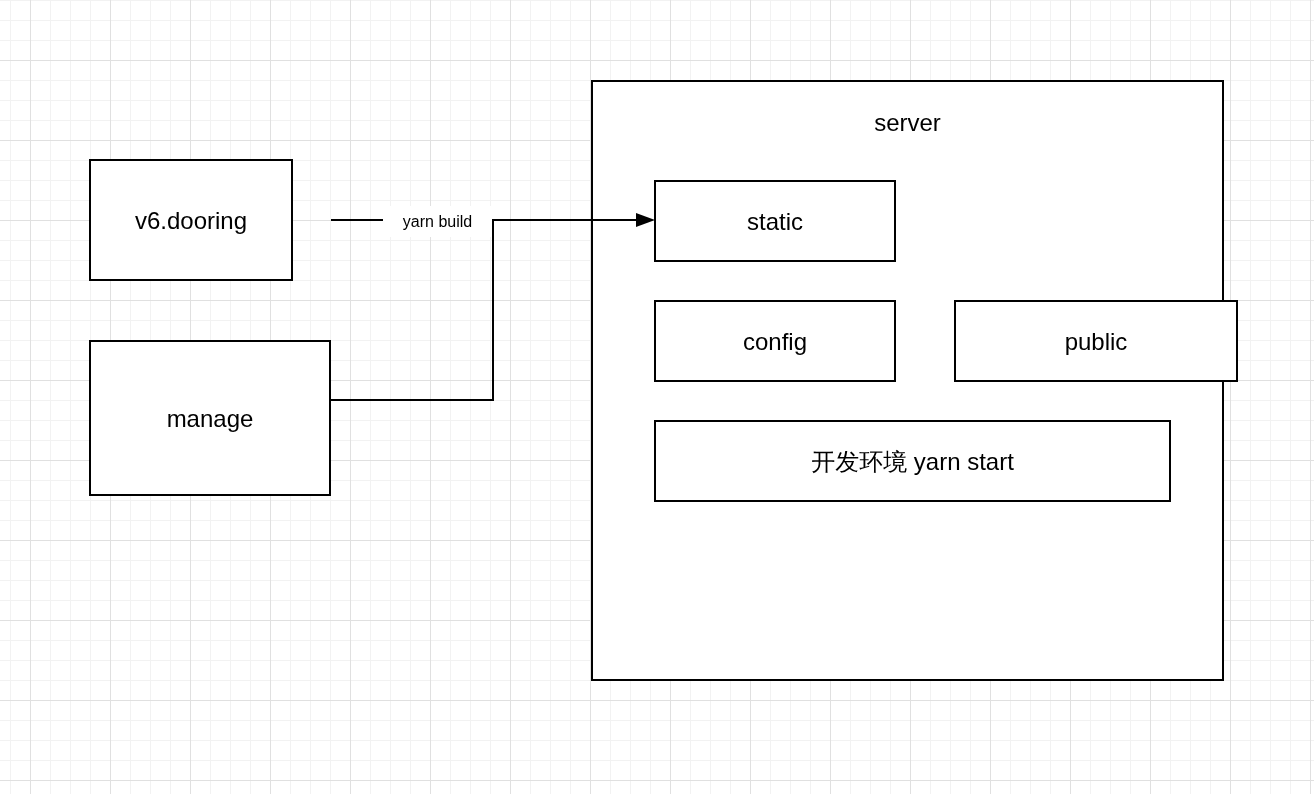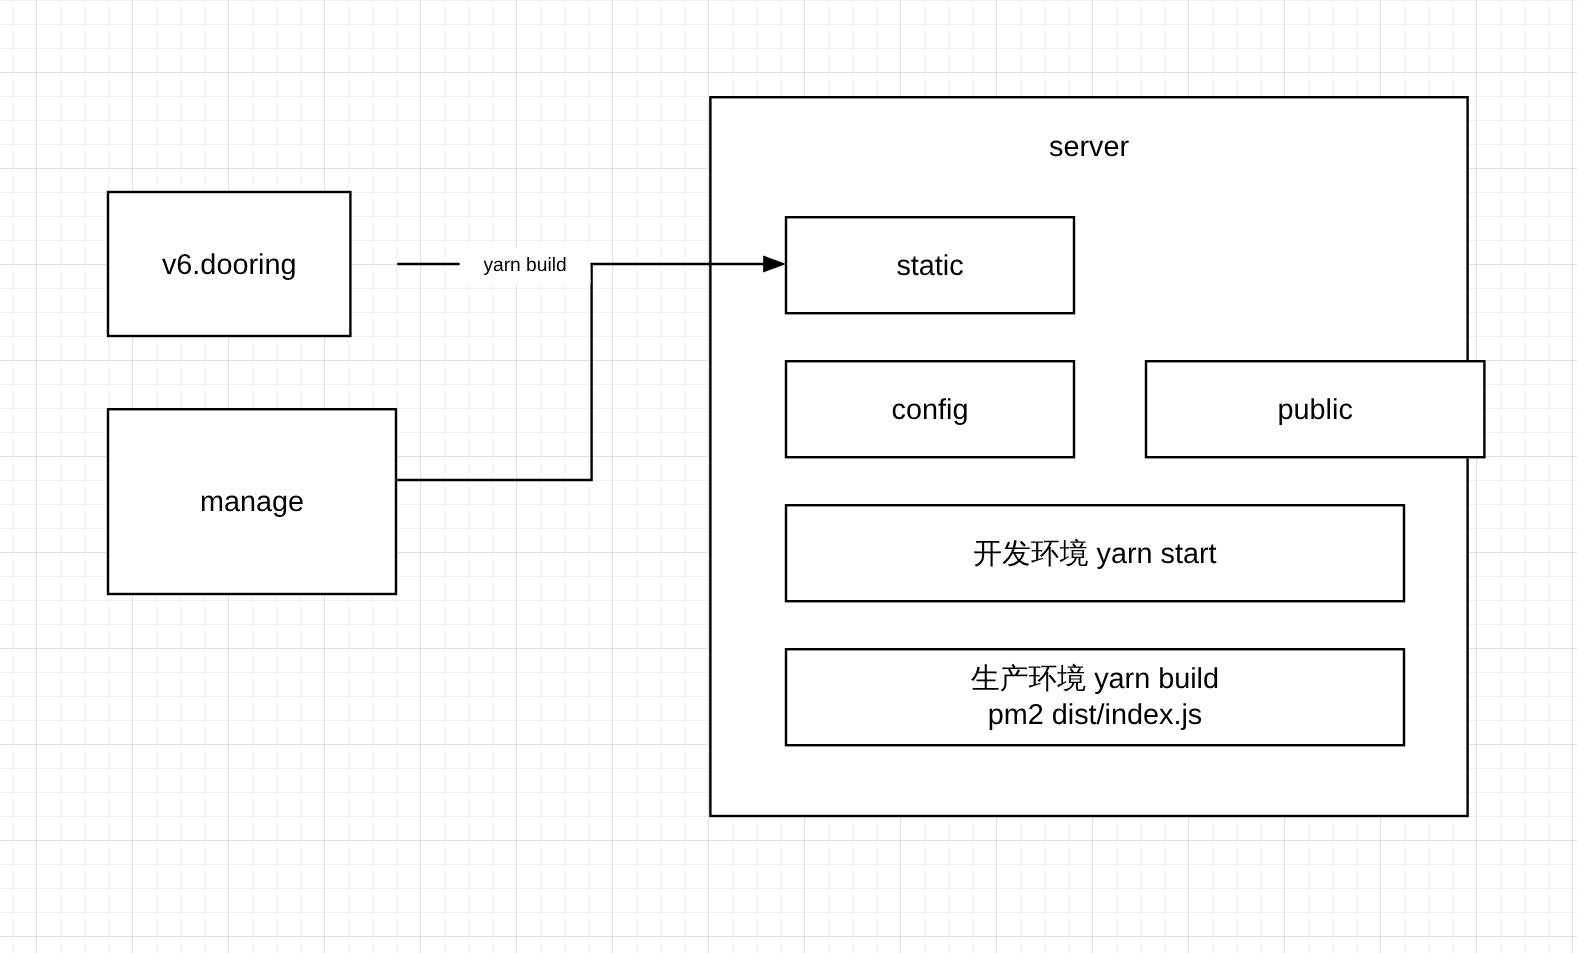--- a/index.html
+++ b/index.html
@@ -88,24 +88,20 @@
   </div>
   <div class="node n-config">
     <span>config</span>
   </div>
   <div class="node n-public">
     <span>public</span>
   </div>
   <div class="node n-dev">
     <span>开发环境 yarn start</span>
   </div>
-  <div class="node multiline n-prod">
-    <span>生产环境 yarn build</span>
-    <span>pm2 dist/index.js</span>
-  </div>
 
   <svg class="edges" width="1314" height="794" viewBox="0 0 1314 794">
     <path class="edge" d="M 331 400 H 493 V 220"></path>
     <path class="edge" d="M 331 220 H 638"></path>
     <polygon class="arrowhead" points="655,220 636,213 636,227"></polygon>
   </svg>
 
   <div class="edge-label">yarn build</div>
 
 </div>

